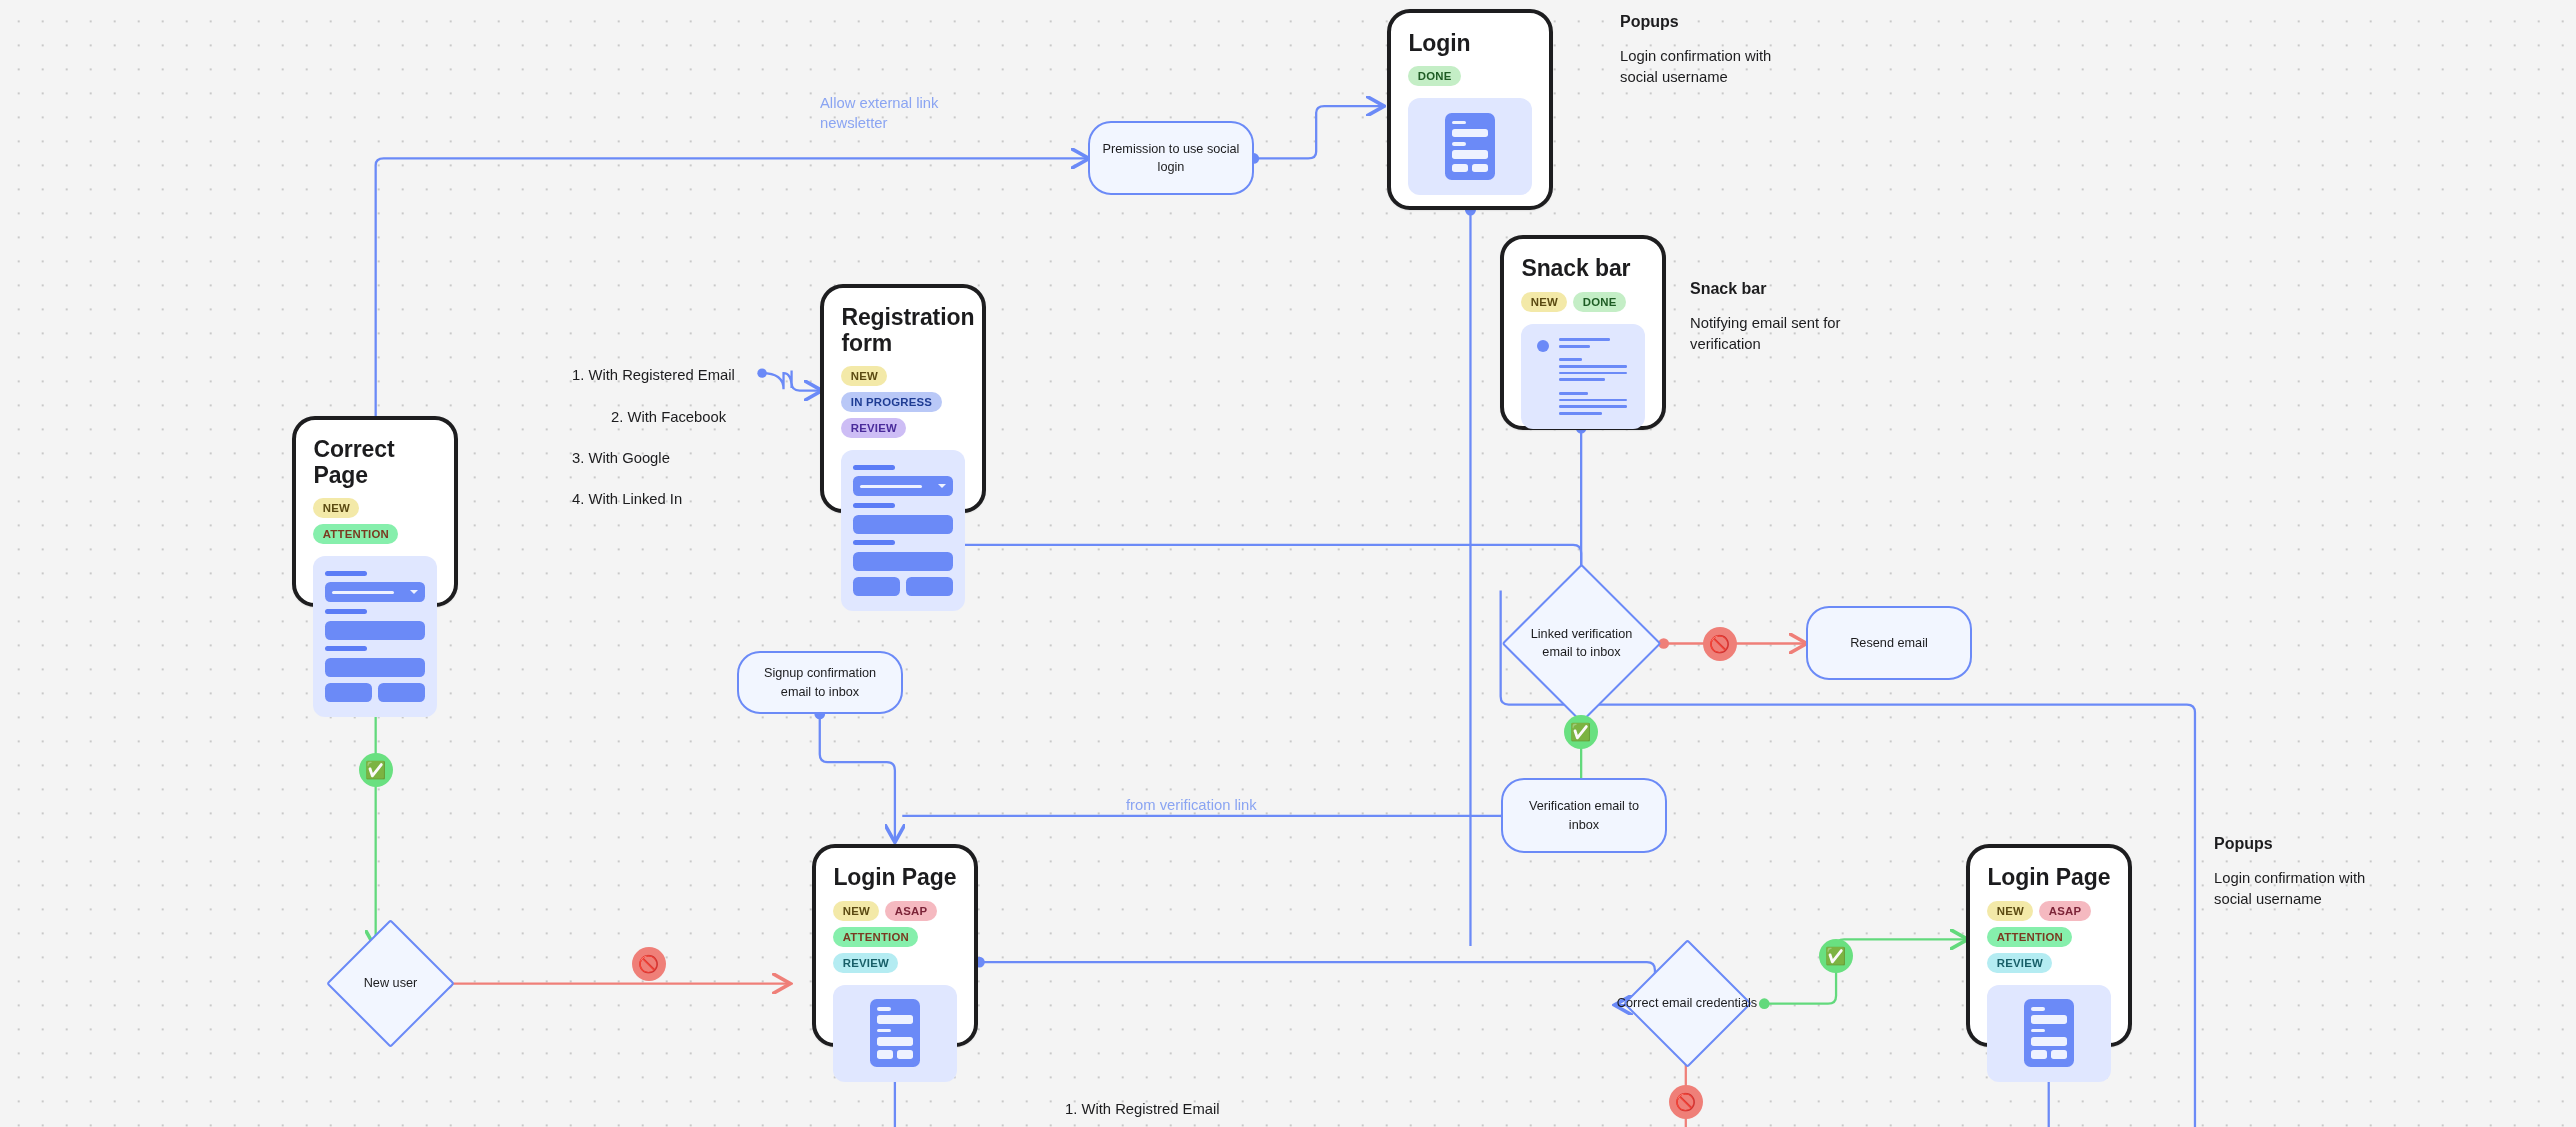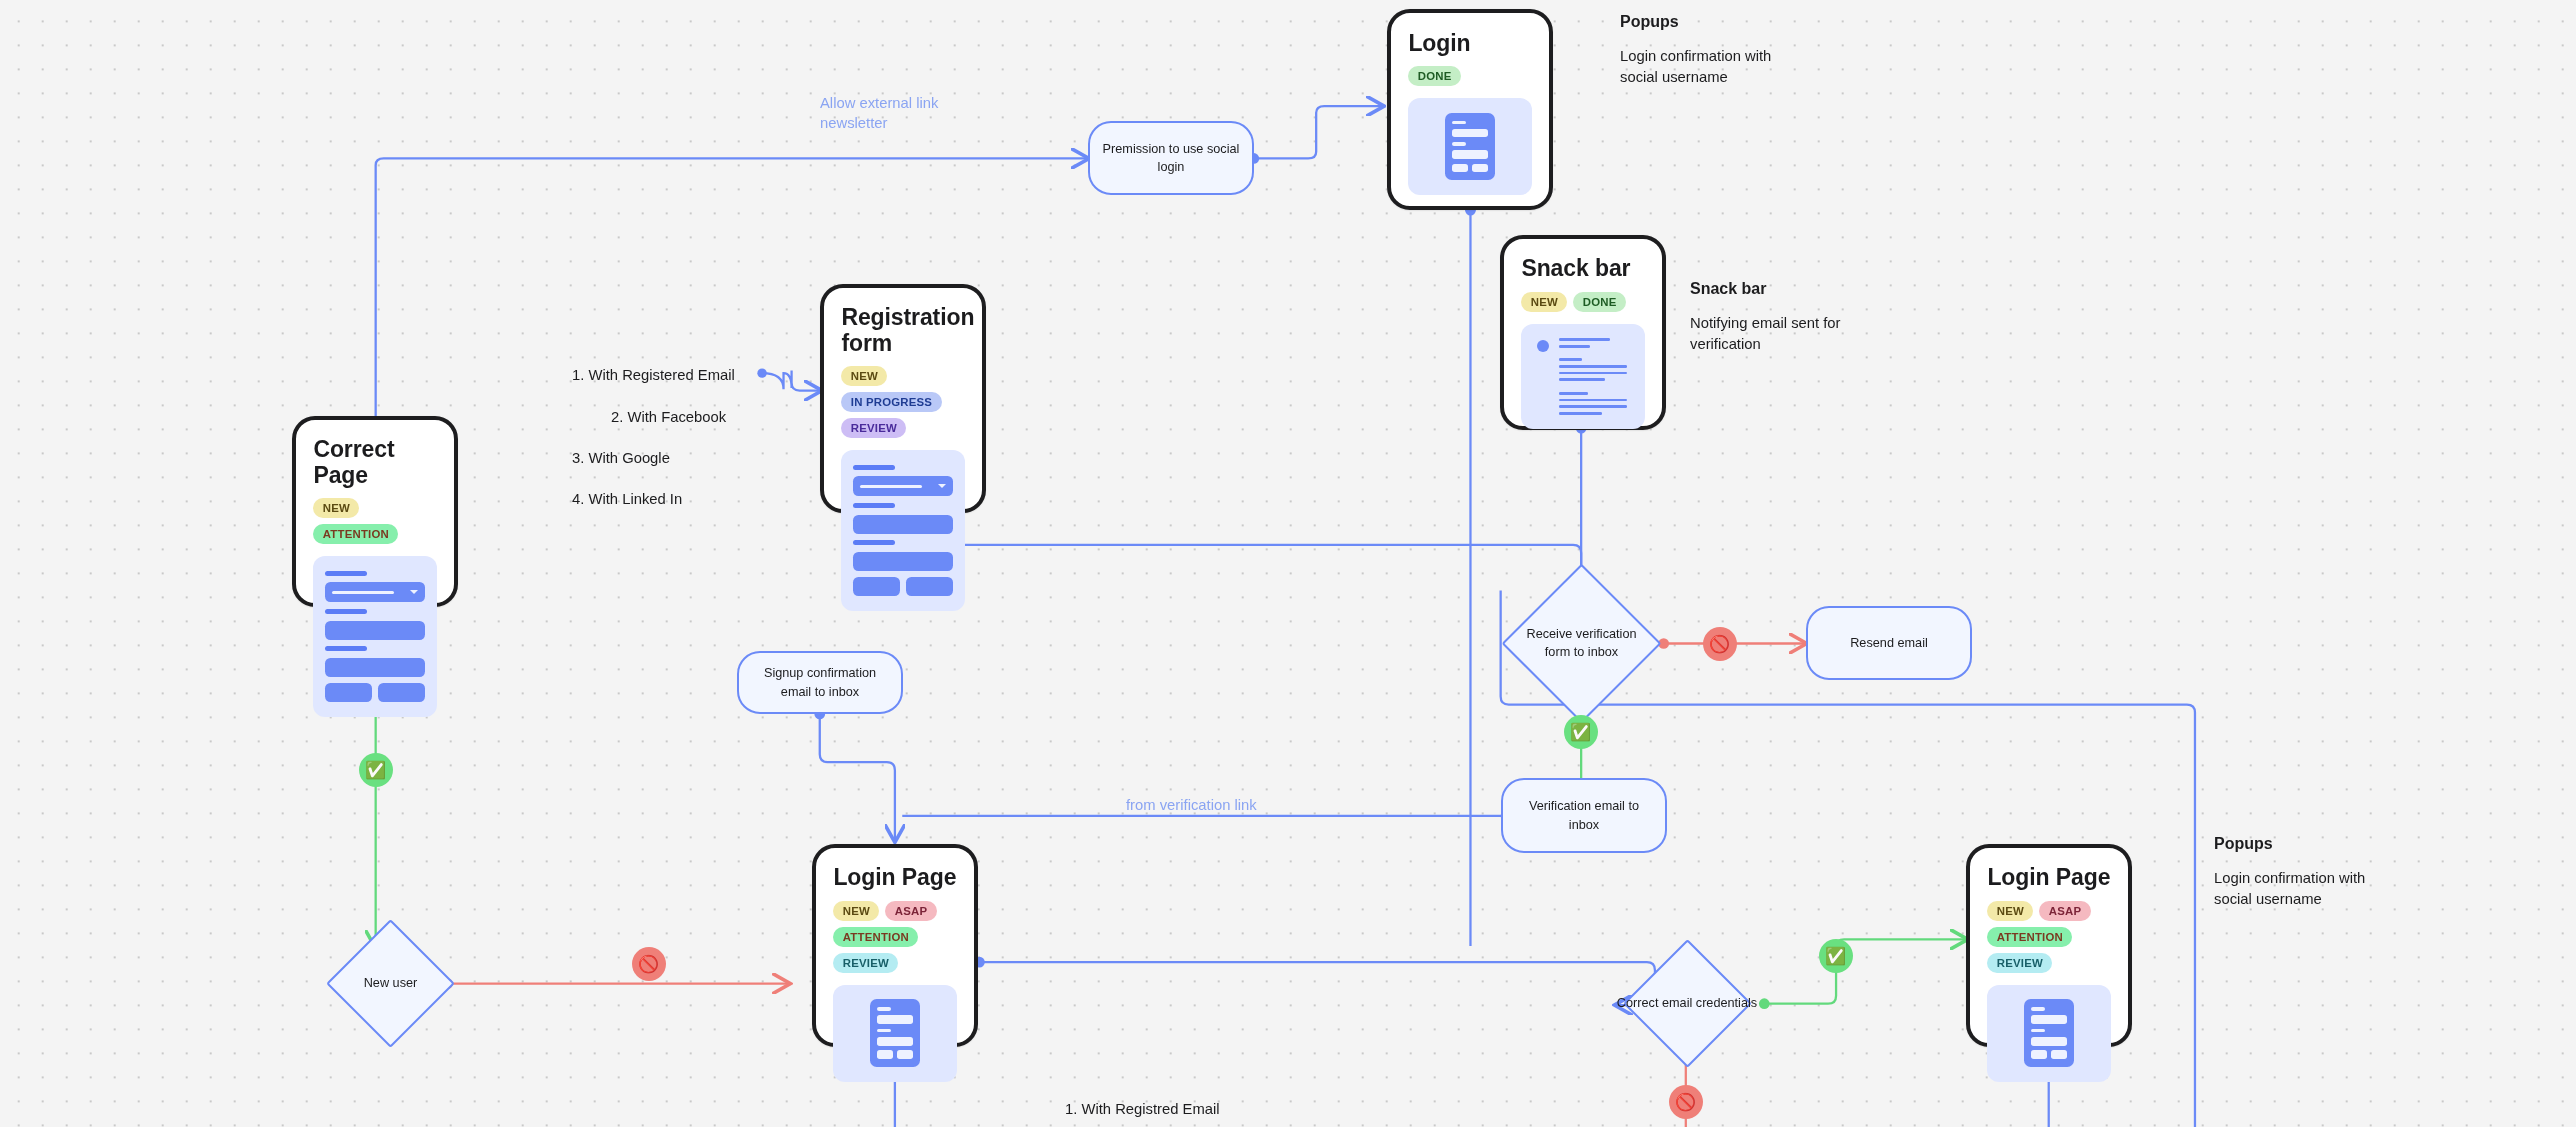--- a/index.html
+++ b/index.html
@@ -312,21 +312,21 @@
         <div class="row2">
             <span class="half"></span>
             <span class="half"></span>
           </div>
       </div>
     </div>
   </div>
 
   <div class="diamond" style="left:1501px; top:590px; width:161px; height:106px;">
     <span class="shape" style="left:24px; top:-3.4px; width:113px; height:113px;"></span>
-    <span class="dlabel" style="white-space:normal; width:121px;">Receive verification form to inbox</span>
+    <span class="dlabel" style="white-space:normal; width:121px;">Linked verification email to inbox</span>
   </div>
 
   <div class="term" style="left:1806px; top:606px; width:166px; height:74px;">
     <span>Resend email</span>
   </div>
 
   <div class="term" style="left:737px; top:651px; width:166px; height:63px;">
     <span>Signup confirmation email to inbox</span>
   </div>
 

